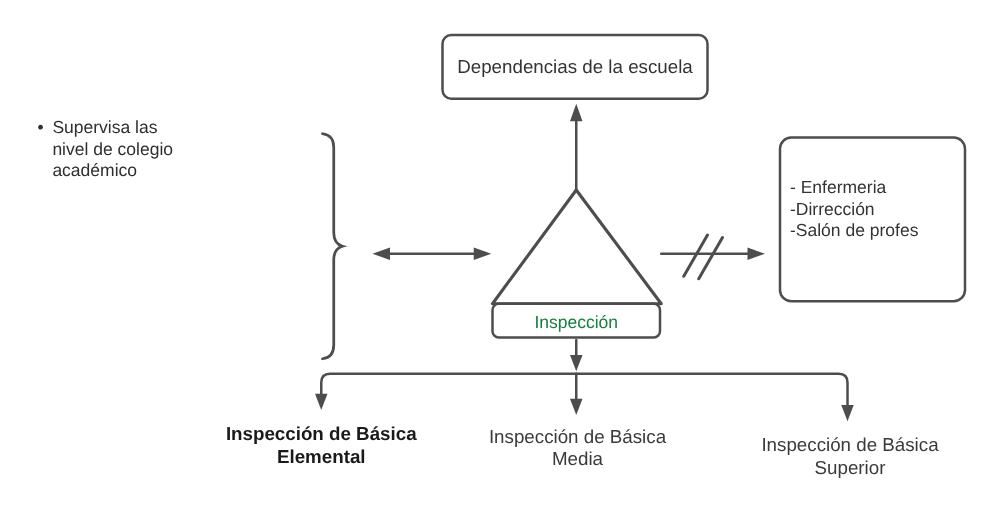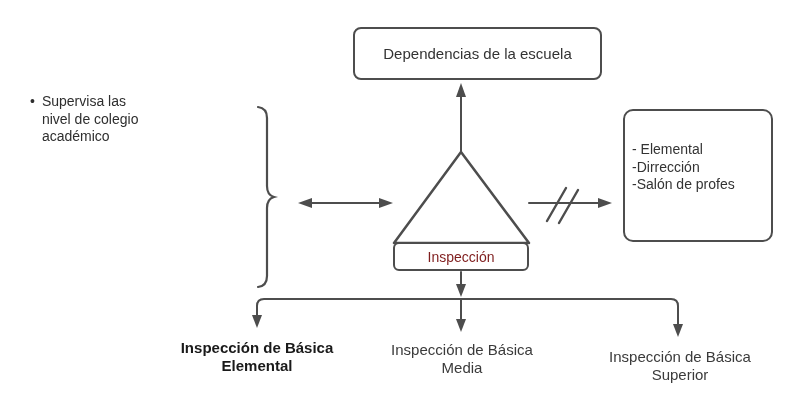--- a/index.html
+++ b/index.html
@@ -7,33 +7,33 @@
     position:relative;width:800px;height:415px;background:#ffffff;
     font-family:"Liberation Sans","DejaVu Sans",sans-serif;color:#333333;
     overflow:hidden;
   }
   .strokes{position:absolute;left:0;top:0;}
   .box{
     position:absolute;border:2px solid #4d4d4d;background:#ffffff;
     box-sizing:border-box;
   }
   .top-box{
-    left:353px;top:27px;width:249px;height:53px;border-radius:8px;
+    left:353px;top:27px;width:214px;height:53px;border-radius:8px;
     display:flex;align-items:center;justify-content:center;
     font-size:15px;color:#333333;
   }
   .side-box{
     left:623px;top:109px;width:150px;height:133px;border-radius:10px;
     padding:30px 4px 0 7px;font-size:14px;line-height:17.5px;color:#333333;
   }
   .side-box span{display:block;}
   .inspeccion-box{
     left:393px;top:242px;width:136px;height:29px;border-radius:6px;
     display:flex;align-items:center;justify-content:center;
-    font-size:14px;color:#7f1d1d;
+    font-size:14px;color:#15803d;
   }
   .note{
     position:absolute;left:30px;top:93px;display:flex;gap:7px;
     font-size:14px;line-height:17.5px;color:#2e2e2e;
   }
   .note .lines span{display:block;}
   .bottom-label{
     position:absolute;width:200px;text-align:center;
     font-size:15px;line-height:17.5px;color:#3a3a3a;
   }
@@ -93,21 +93,21 @@
   <div class="note">
     <span>•</span>
     <div class="lines">
       <span>Supervisa las</span>
       <span>nivel de colegio</span>
       <span>académico</span>
     </div>
   </div>
 
   <div class="box side-box">
-    <span>- Elemental</span>
+    <span>- Enfermeria</span>
     <span>-Dirrección</span>
     <span>-Salón de profes</span>
   </div>
 
   <div class="box inspeccion-box">
     <span>Inspección</span>
   </div>
 
   <div class="bottom-label emphasis bl-1">
     <span>Inspección de Básica</span>

